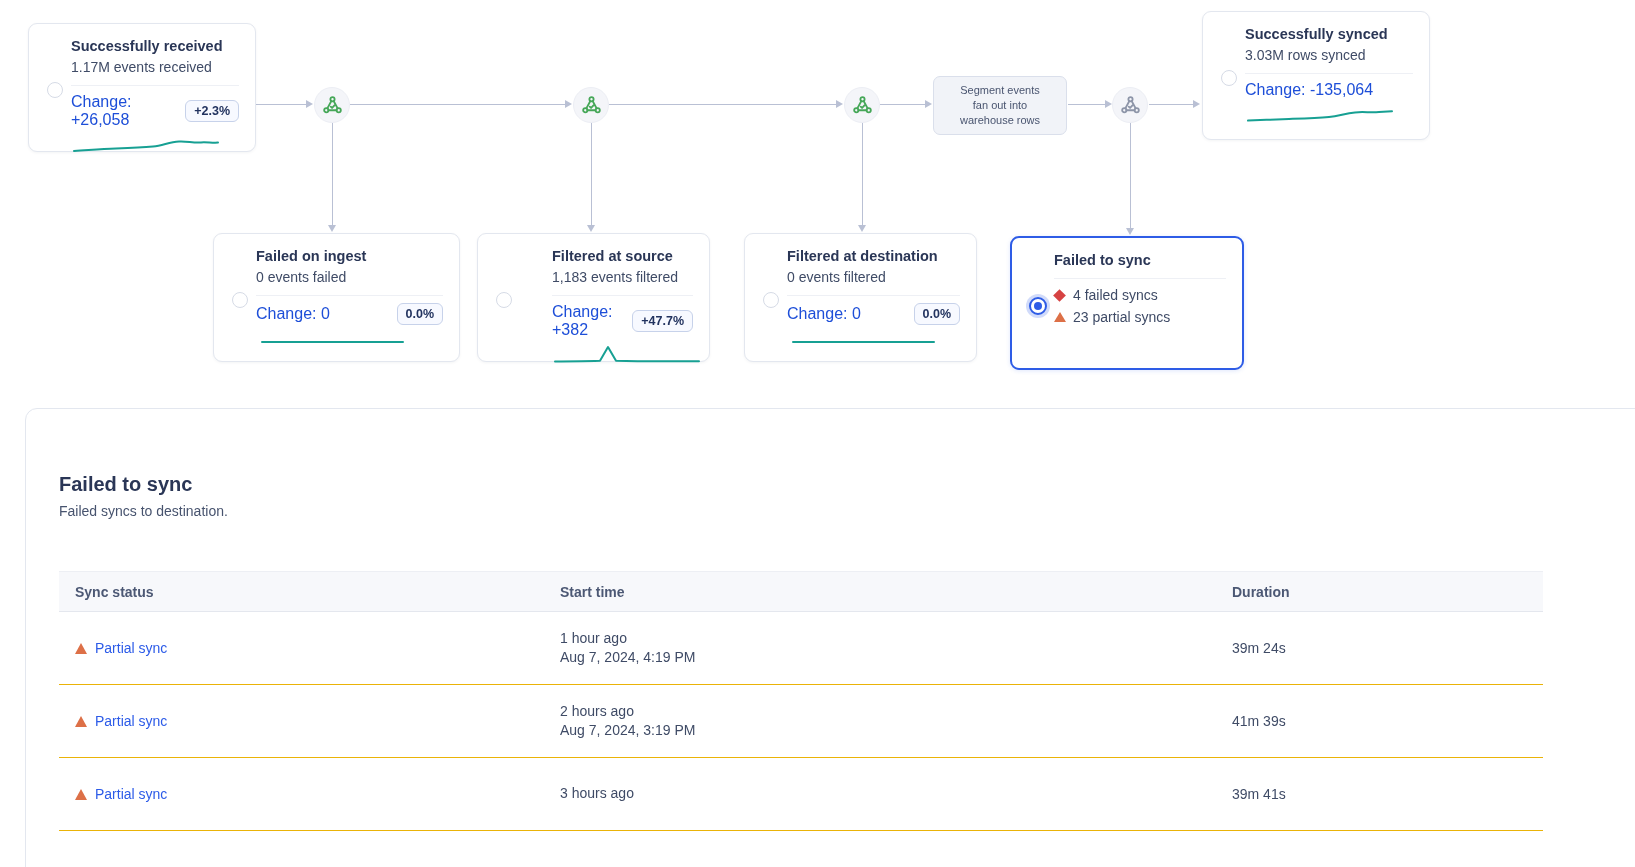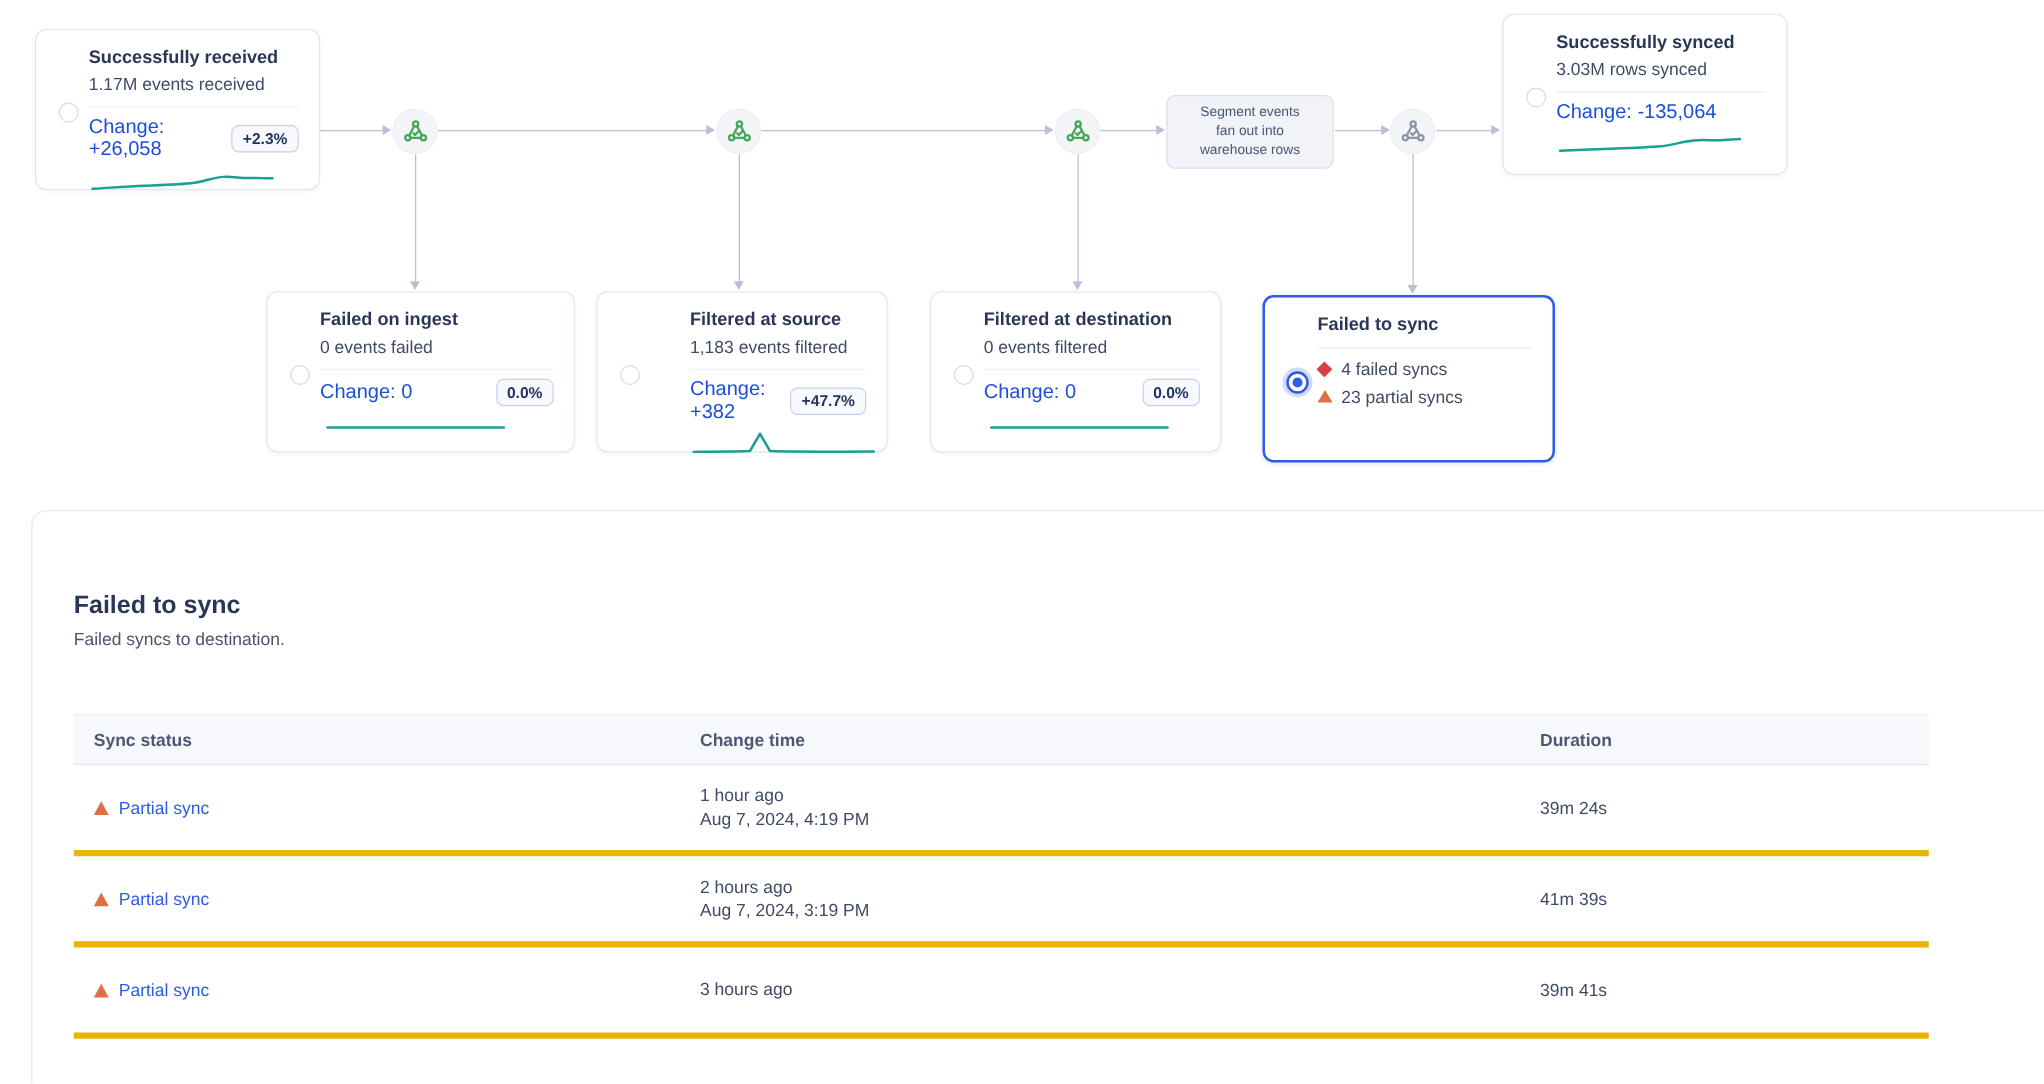--- a/index.html
+++ b/index.html
@@ -59,21 +59,21 @@
   .panel{position:absolute;left:25px;top:408px;width:1660px;height:480px;background:#fff;
     border:1px solid var(--border);border-radius:12px;}
   .panel-title{margin:64px 0 0 33px;font-size:20px;font-weight:600;color:var(--text-strong);}
   .panel-sub{margin:7px 0 0 33px;font-size:14px;color:#47536e;}
 
   .table{margin:52px 0 0 33px;width:1484px;border-top:1px solid #edeff4;}
   .t-head,.t-row{display:grid;grid-template-columns:485px 672px 1fr;align-items:center;}
   .t-head{height:40px;background:#f7f8fb;border-bottom:1px solid #e4e7ee;}
   .t-head .cell{font-size:14px;font-weight:600;color:#4c5874;}
   .cell{padding-left:16px;}
-  .t-row{height:73px;border-bottom:5px solid #eab308;}
+  .t-row{height:73px;border-bottom:1px solid #eab308;}
   .status-cell{display:flex;align-items:center;}
   .status-cell .tri{border-left-width:6.5px;border-right-width:6.5px;border-bottom-width:11px;margin-right:8px;}
   .sync-link{font-size:14px;color:var(--link);cursor:pointer;}
   .time-line{font-size:14px;color:var(--text-body);line-height:19.5px;}
   .dur{font-size:14px;color:var(--text-body);}
 </style>
 </head>
 <body>
 
 <div class="stage">
@@ -258,21 +258,21 @@
     </div>
   </div>
 
   <div class="panel">
     <div class="panel-title">Failed to sync</div>
     <div class="panel-sub">Failed syncs to destination.</div>
 
     <div class="table">
       <div class="t-head">
         <div class="cell">Sync status</div>
-        <div class="cell">Change time</div>
+        <div class="cell">Start time</div>
         <div class="cell">Duration</div>
       </div>
 
       <div class="t-row">
         <div class="cell status-cell">
           <span class="tri"></span>
           <span class="sync-link">Partial sync</span>
         </div>
         <div class="cell">
           <div class="time-line">1 hour ago</div>

